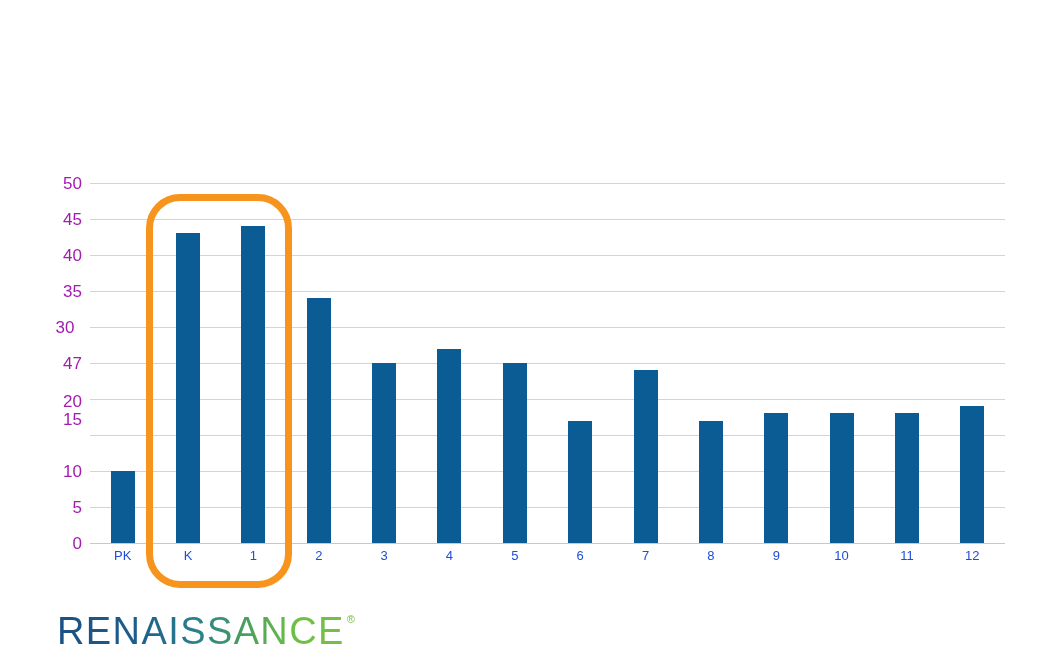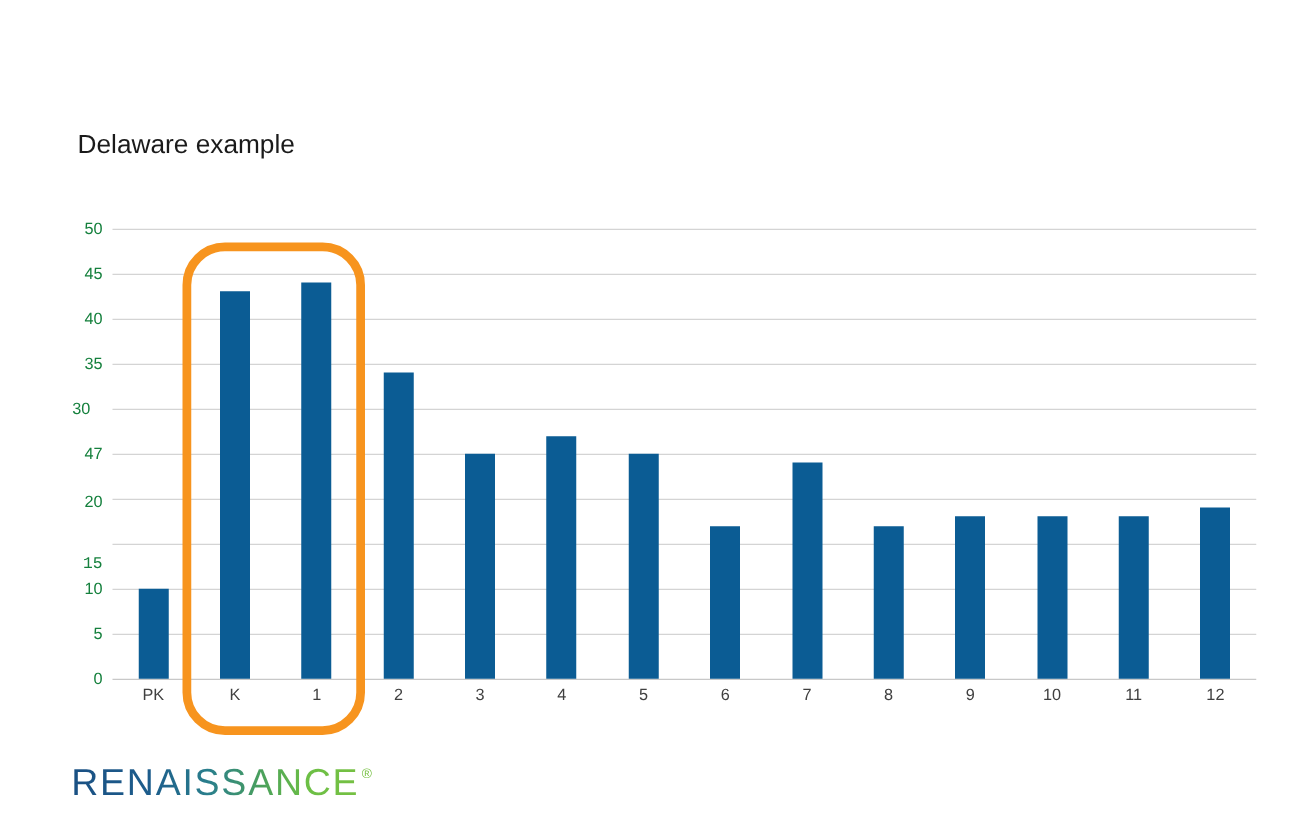--- a/index.html
+++ b/index.html
@@ -67,22 +67,22 @@
   }
   .gridline.axis-base {
     background: #c8c8c8;
   }
 
   .ytick {
     position: absolute;
     right: 1041px;
     width: 34px;
     text-align: right;
-    font-size: 13px;
-    color: #15803d;
+    font-size: 17px;
+    color: #a21caf;
     line-height: 1;
   }
   #y-axis-labels {
     position: absolute;
     left: 48px;
     top: 183px;
     width: 34px;
     height: 360px;
   }
   #y-axis-labels .ytick {
@@ -121,21 +121,21 @@
     left: 90px;
     top: 548px;
     width: 915px;
     height: 22px;
   }
   .xtick {
     position: absolute;
     top: 0;
     text-align: center;
     font-size: 13px;
-    color: #404040;
+    color: #1d4ed8;
     line-height: 1.2;
     transform: translateX(-50%);
     white-space: nowrap;
   }
 
   
   #highlight-box {
     position: absolute;
     left: 146px;
     top: 194px;
@@ -150,21 +150,21 @@
   
   #brand-logo {
     position: absolute;
     left: 57px;
     top: 612px;
     height: 34px;
     display: flex;
     align-items: flex-start;
   }
   #brand-logo .wordmark {
-    font-size: 30px;
+    font-size: 38px;
     font-weight: normal;
     letter-spacing: 1.4px;
     line-height: 1;
     background: linear-gradient(90deg, #1a5083 0%, #1d5d8c 28%, #2a7f8c 48%, #4aa05c 66%, #6cbf45 82%, #76c043 100%);
     -webkit-background-clip: text;
     background-clip: text;
     color: transparent;
     -webkit-text-fill-color: transparent;
   }
   #brand-logo .reg {
@@ -173,27 +173,26 @@
     line-height: 1;
     margin-left: 2px;
     margin-top: 2px;
   }
 </style>
 </head>
 <body>
 
 <div id="chart-area">
 
-  <div id="page-subtitle">Delaware example</div>
 
   <div id="y-axis-labels">
       <div class="ytick" style="top: 360px;">0</div>
       <div class="ytick" style="top: 324px;">5</div>
       <div class="ytick" style="top: 288px;">10</div>
-      <div class="ytick" style="top: 268px; font-family: Liberation Mono, monospace;">15</div>
+      <div class="ytick" style="top: 236px;">15</div>
       <div class="ytick" style="top: 218px;">20</div>
       <div class="ytick" style="top: 180px;">47</div>
       <div class="ytick" style="top: 144px; text-align: center;">30</div>
       <div class="ytick" style="top: 108px;">35</div>
       <div class="ytick" style="top: 72px; text-align: right;">40</div>
       <div class="ytick" style="top: 36px;">45</div>
       <div class="ytick" style="top: 0px;">50</div>
     </div>
   <div id="plot">
       <div class="gridline axis-base" style="top: 360px;"></div>

